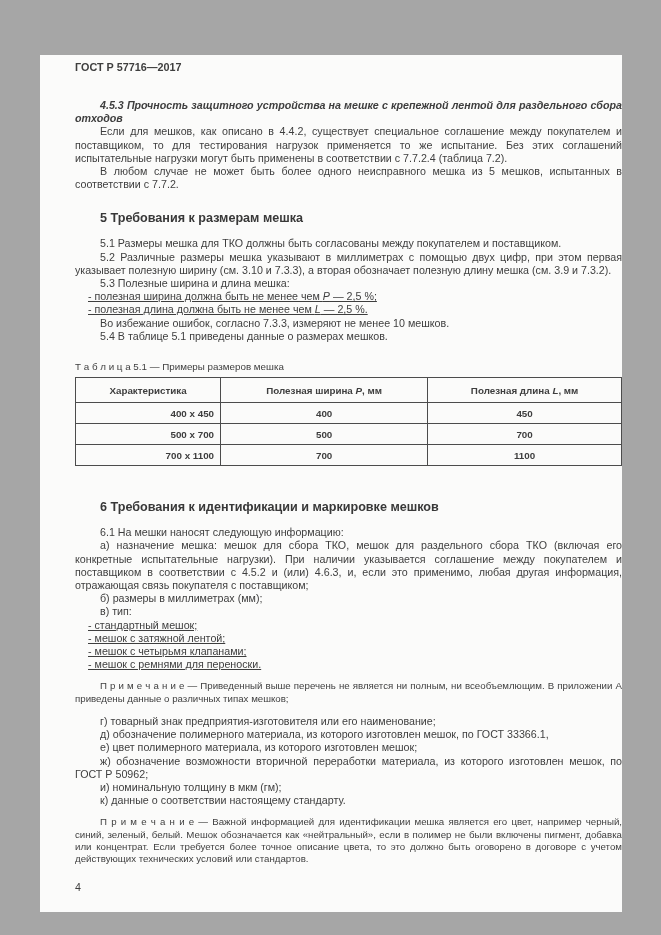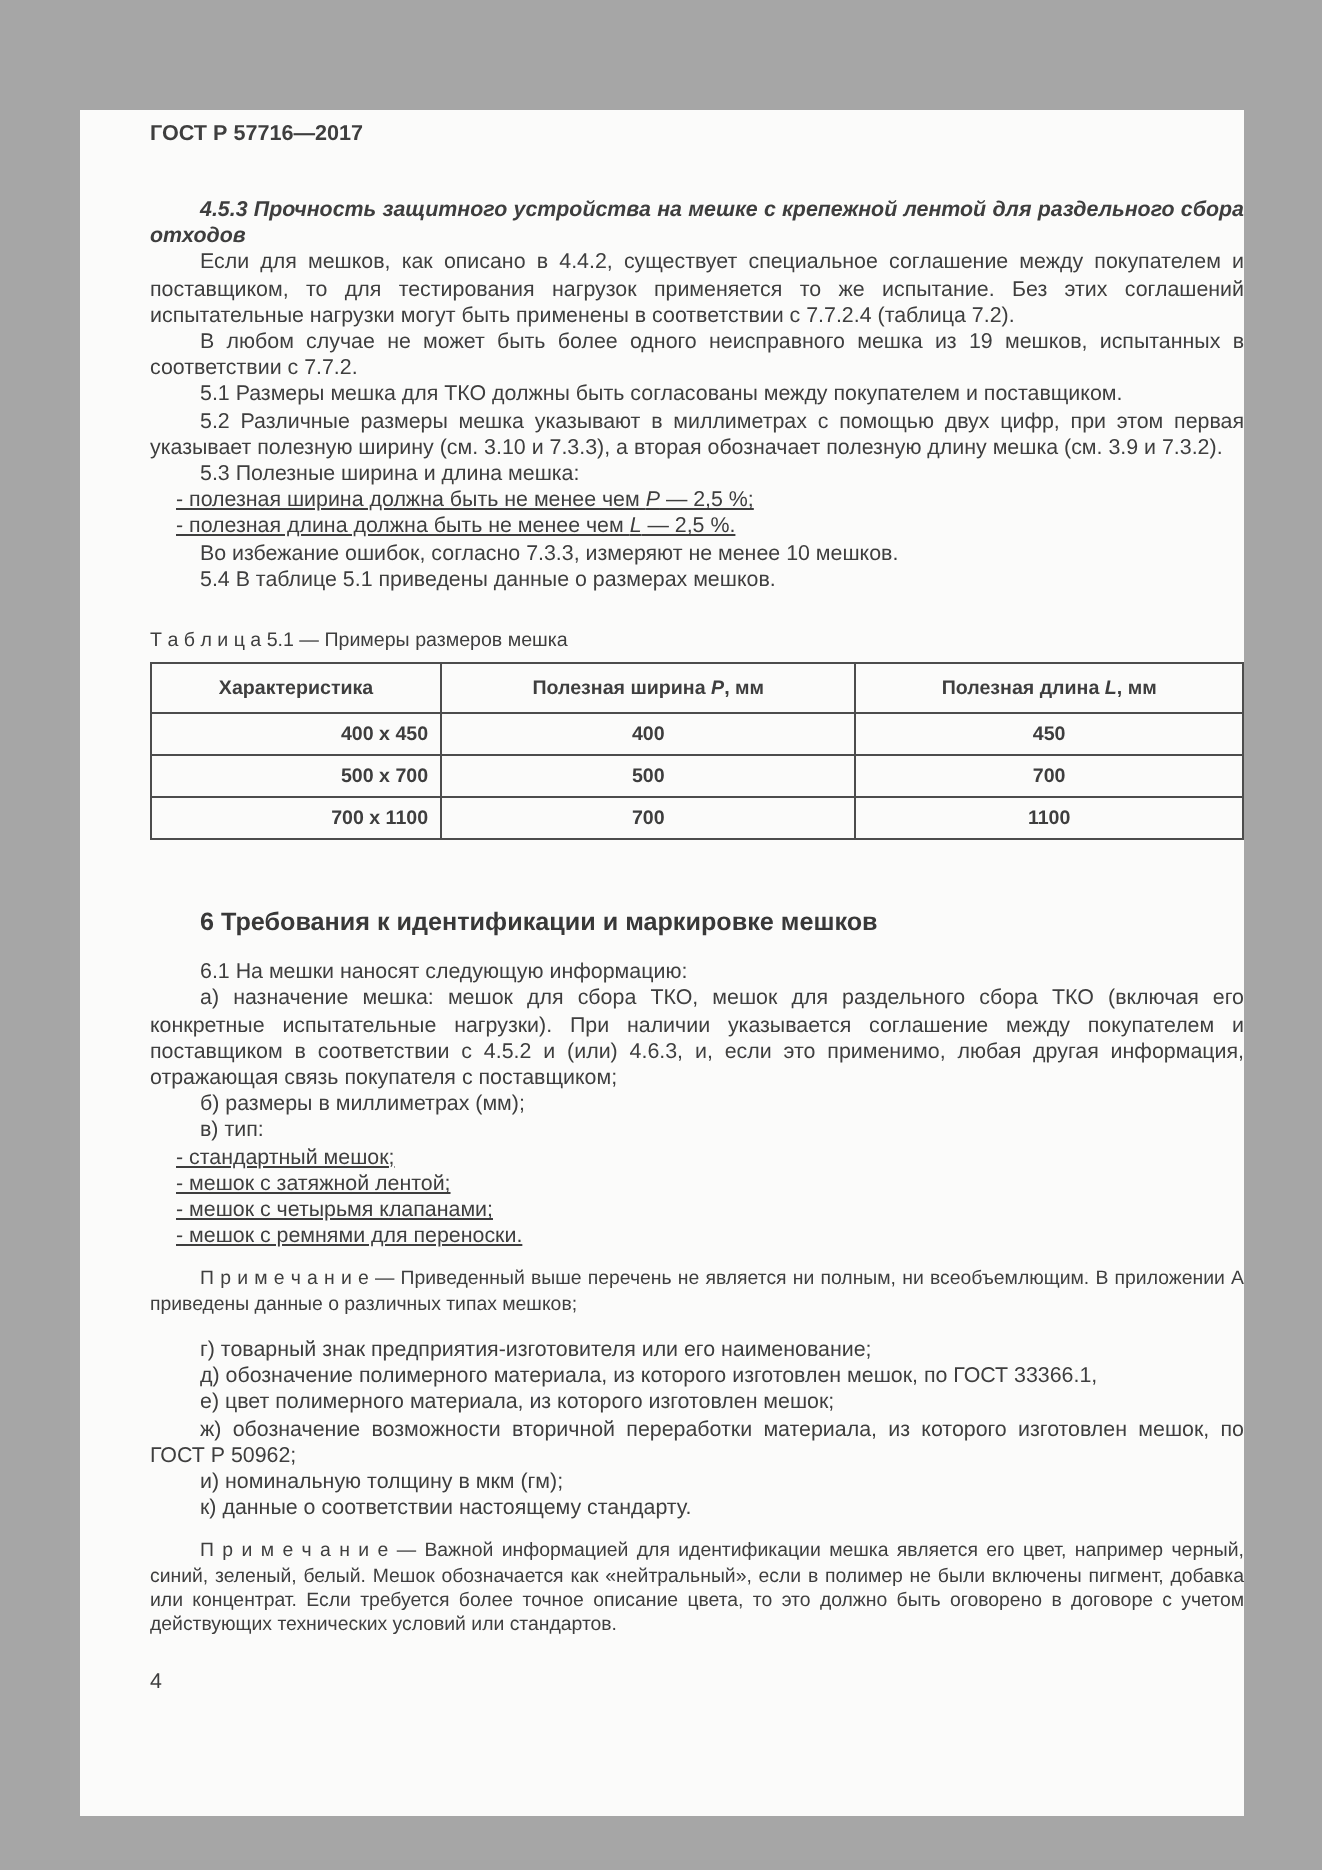--- a/index.html
+++ b/index.html
@@ -80,22 +80,23 @@
 </style>
 </head>
 <body>
 
 <div class="page">
 
   <div class="doc-header">ГОСТ Р 57716—2017</div>
 
   <p class="bold">4.5.3 Прочность защитного устройства на мешке с крепежной лентой для раздельного сбора отходов</p>
   <p>Если для мешков, как описано в 4.4.2, существует специальное соглашение между покупателем и поставщиком, то для тестирования нагрузок применяется то же испытание. Без этих соглашений испытательные нагрузки могут быть применены в соответствии с 7.7.2.4 (таблица 7.2).</p>
-  <p>В любом случае не может быть более одного неисправного мешка из 19 мешков, испытанных в соответствии с 7.7.2.</p>
+  <p>В любом случае не может быть более одного неисправного мешка из 5 мешков, испытанных в соответствии с 7.7.2.</p>
 
+  <h2>5 Требования к размерам мешка</h2>
   <p>5.1 Размеры мешка для ТКО должны быть согласованы между покупателем и поставщиком.</p>
   <p>5.2 Различные размеры мешка указывают в миллиметрах с помощью двух цифр, при этом первая указывает полезную ширину (см. 3.10 и 7.3.3), а вторая обозначает полезную длину мешка (см. 3.9 и 7.3.2).</p>
   <p>5.3 Полезные ширина и длина мешка:</p>
   <p class="li"><span>-  полезная ширина должна быть не менее чем </span><i>P</i><span> — 2,5 %;</span></p>
   <p class="li"><span>-  полезная длина должна быть не менее чем </span><i>L</i><span> — 2,5 %.</span></p>
   <p>Во избежание ошибок, согласно 7.3.3, измеряют не менее 10 мешков.</p>
   <p>5.4 В таблице 5.1 приведены данные о размерах мешков.</p>
 
   <p class="tbl-caption">Т а б л и ц а  5.1 — Примеры размеров мешка</p>
   <table>

